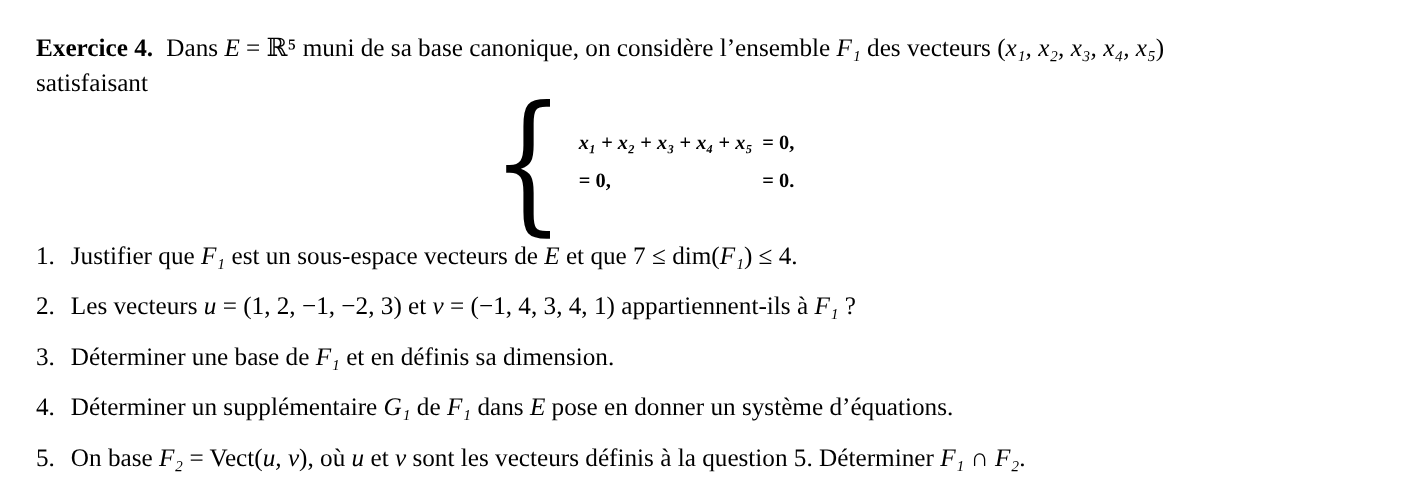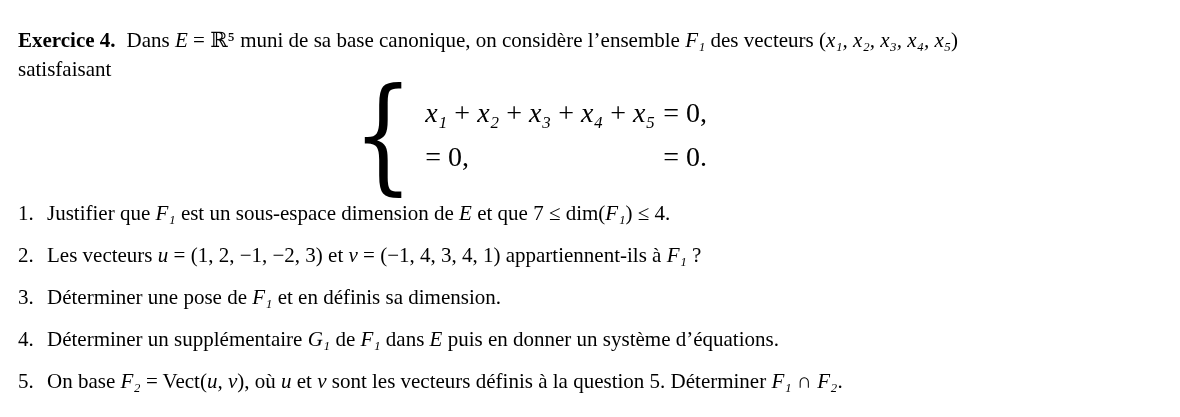--- a/index.html
+++ b/index.html
@@ -7,21 +7,21 @@
     padding: 0;
     background: #ffffff;
     color: #000000;
     font-family: "Liberation Serif", "DejaVu Serif", serif;
   }
   .page {
     position: relative;
     width: 1012px;
     height: 417px;
     box-sizing: border-box;
-    padding: 26px 18px 0 18px;
+    padding: 26px 18px 0 30px;
     overflow: hidden;
     background: #ffffff;
     font-size: 21px;
   }
   .intro {
     line-height: 29px;
   }
   .exercise-label {
     font-weight: bold;
     margin-right: 11px;
@@ -47,21 +47,22 @@
     height: 98px;
     margin-right: 2px;
     user-select: none;
   }
   .eq-rows {
     display: grid;
     grid-template-columns: auto auto;
     column-gap: 8px;
     row-gap: 12px;
     align-items: baseline;
-    font-size: 28px;
+    font-size: 17px;
+    font-weight: bold;
   }
   .eq-lhs { text-align: right; }
   .eq-rhs { text-align: left; }
   .questions {
     margin-top: 16px;
   }
   .question {
     display: flex;
     line-height: 26px;
     margin-bottom: 16px;
@@ -90,33 +91,33 @@
       <span class="eq-lhs"><span class="mi">x₁</span><span> + </span><span class="mi">x₂</span><span> + </span><span class="mi">x₃</span><span> + </span><span class="mi">x₄</span><span> + </span><span class="mi">x₅</span></span>
       <span class="eq-rhs">= 0,</span>
       <span class="eq-rhs">= 0,</span>
       <span class="eq-rhs">= 0.</span>
     </div>
   </div>
 
   <div class="questions">
     <div class="question">
       <span class="q-num">1.</span>
-      <span class="q-text"><span>Justifier que </span><span class="mi">F₁</span><span> est un sous-espace dimension de </span><span class="mi">E</span><span> et que 7 ≤ dim(</span><span class="mi">F₁</span><span>) ≤ 4.</span></span>
+      <span class="q-text"><span>Justifier que </span><span class="mi">F₁</span><span> est un sous-espace vecteurs de </span><span class="mi">E</span><span> et que 7 ≤ dim(</span><span class="mi">F₁</span><span>) ≤ 4.</span></span>
     </div>
     <div class="question">
       <span class="q-num">2.</span>
       <span class="q-text"><span>Les vecteurs </span><span class="mi">u</span><span> = (1, 2, −1, −2, 3) et </span><span class="mi">v</span><span> = (−1, 4, 3, 4, 1) appartiennent-ils à </span><span class="mi">F₁</span><span> ?</span></span>
     </div>
     <div class="question">
       <span class="q-num">3.</span>
-      <span class="q-text"><span>Déterminer une pose de </span><span class="mi">F₁</span><span> et en définis sa dimension.</span></span>
+      <span class="q-text"><span>Déterminer une base de </span><span class="mi">F₁</span><span> et en définis sa dimension.</span></span>
     </div>
     <div class="question">
       <span class="q-num">4.</span>
-      <span class="q-text"><span>Déterminer un supplémentaire </span><span class="mi">G₁</span><span> de </span><span class="mi">F₁</span><span> dans </span><span class="mi">E</span><span> puis en donner un système d’équations.</span></span>
+      <span class="q-text"><span>Déterminer un supplémentaire </span><span class="mi">G₁</span><span> de </span><span class="mi">F₁</span><span> dans </span><span class="mi">E</span><span> pose en donner un système d’équations.</span></span>
     </div>
     <div class="question">
       <span class="q-num">5.</span>
       <span class="q-text"><span>On base </span><span class="mi">F₂</span><span> = Vect(</span><span class="mi">u, v</span><span>), où </span><span class="mi">u</span><span> et </span><span class="mi">v</span><span> sont les vecteurs définis à la question 5. Déterminer </span><span class="mi">F₁</span><span> ∩ </span><span class="mi">F₂</span><span>.</span></span>
     </div>
   </div>
 
 </div>
 
 </body></html>

